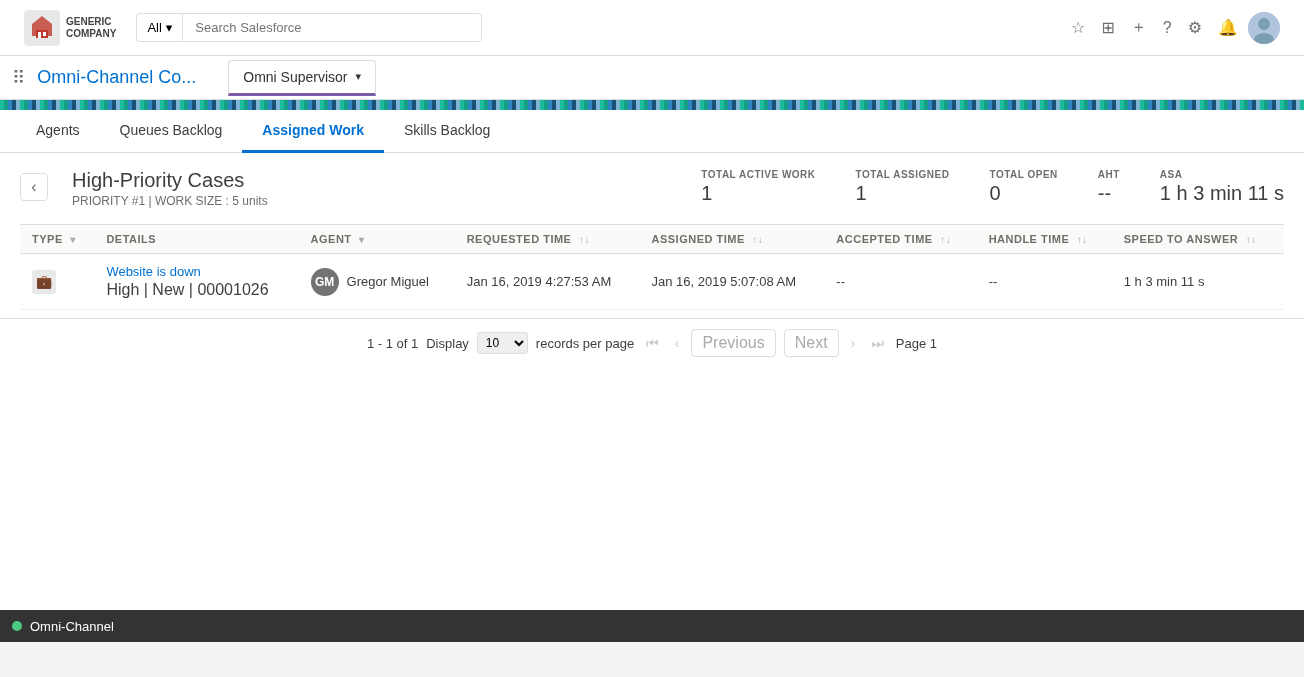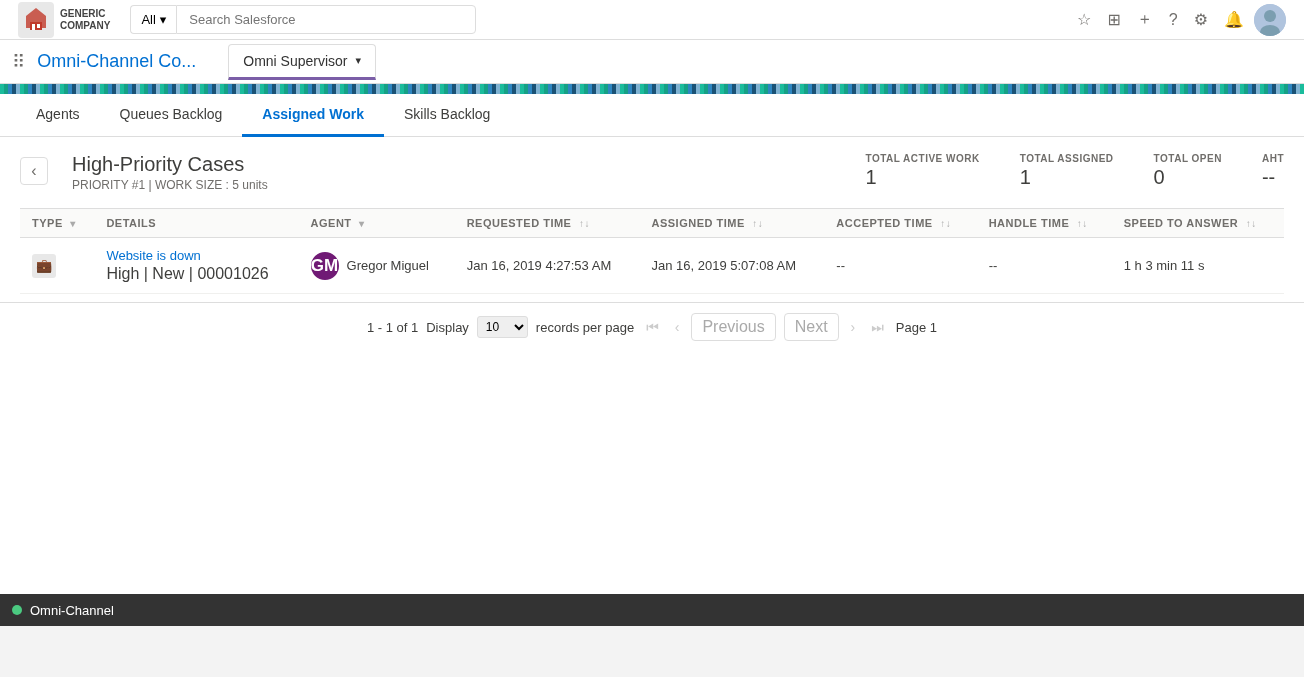--- a/index.html
+++ b/index.html
@@ -1,21 +1,21 @@
 <!DOCTYPE html>
 <html><head>
   <meta charset="utf-8">
   <style>
     * { box-sizing: border-box; margin: 0; padding: 0; }
     body { font-family: 'Salesforce Sans', Arial, sans-serif; font-size: 13px; background: #f3f3f3; color: #3e3e3c; }
 
     
     .top-nav {
-      display: flex; align-items: center; background: #fff; height: 40px;
-      border-bottom: 1px solid #ddd; padding: 0 18px; gap: 8px;
+      display: flex; align-items: center; background: #fff; height: 56px;
+      border-bottom: 1px solid #ddd; padding: 0 24px; gap: 8px;
     }
     .logo-area { display: flex; align-items: center; gap: 6px; min-width: 80px; }
     .logo-icon { width: 36px; height: 36px; }
     .logo-text { font-size: 10px; font-weight: 600; color: #444; line-height: 1.2; }
     .search-area { display: flex; align-items: center; flex: 1; max-width: 500px; margin: 17px 12px; }
     .search-all-btn {
       background: #fff; border: 1px solid #ddd; border-right: none; border-radius: 4px 0 0 4px;
       padding: 6px 10px; font-size: 13px; cursor: pointer; display: flex; align-items: center; gap: 4px;
     }
     .search-input {
@@ -84,23 +84,23 @@
       padding: 8px 12px; text-align: left; font-size: 11px; font-weight: 600;
       color: #706e6b; text-transform: uppercase; letter-spacing: 0.5px;
       white-space: nowrap; background: #fafaf9;
     }
     .data-table th .sort-icon { margin-left: 4px; font-size: 10px; color: #aaa; }
     .data-table td { padding: 10px 12px; border-bottom: 1px solid #f0f0ee; vertical-align: middle; }
     .link-text { color: #0070d2; cursor: pointer; text-decoration: none; }
     .case-meta { font-size: 16px; color: #3e3e3c; margin-top: 2px; }
     .agent-cell { display: flex; align-items: center; gap: 8px; }
     .agent-avatar {
-      width: 28px; height: 28px; border-radius: 50%; background: #701a75;
+      width: 28px; height: 28px; border-radius: 50%; background: #737373;
       display: flex; align-items: center; justify-content: center;
-      color: #fff; font-size: 17px; font-weight: 600;
+      color: #fff; font-size: 12px; font-weight: 600;
     }
     .case-icon {
       width: 24px; height: 24px; background: #e8e8e8; border-radius: 3px;
       display: flex; align-items: center; justify-content: center; font-size: 13px;
     }
 
     
     .pagination-bar {
       display: flex; align-items: center; justify-content: center; padding: 10px 16px;
       border-top: 1px solid #ddd; gap: 8px; font-size: 13px; color: #3e3e3c;
@@ -229,20 +229,24 @@
           <div class="stat-label">TOTAL ASSIGNED</div>
           <div class="stat-value">1</div>
         </div>
         <div class="stat-item">
           <div class="stat-label">TOTAL OPEN</div>
           <div class="stat-value">0</div>
         </div>
         <div class="stat-item">
           <div class="stat-label">AHT</div>
           <div class="stat-value">--</div>
+        </div>
+        <div class="stat-item">
+          <div class="stat-label">ASA</div>
+          <div class="stat-value">1 h 3 min 11 s</div>
         </div>
       </div>
     </div>
 
     <table class="data-table">
       <thead>
         <tr>
           <th>
             <span>TYPE</span>
             <span class="sort-icon">▾</span>

